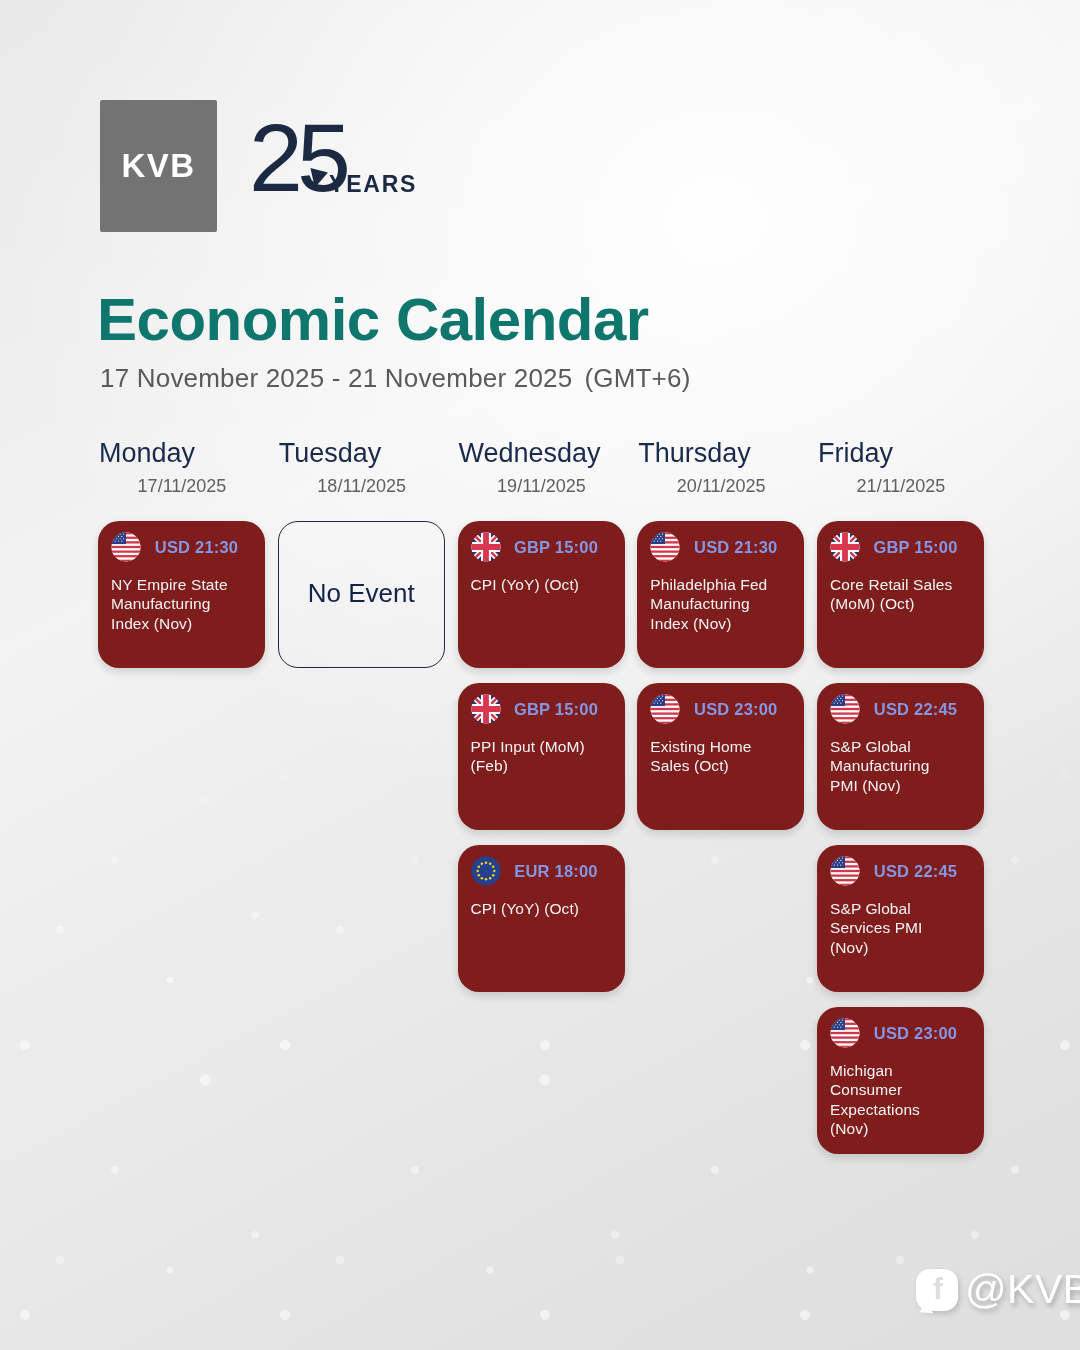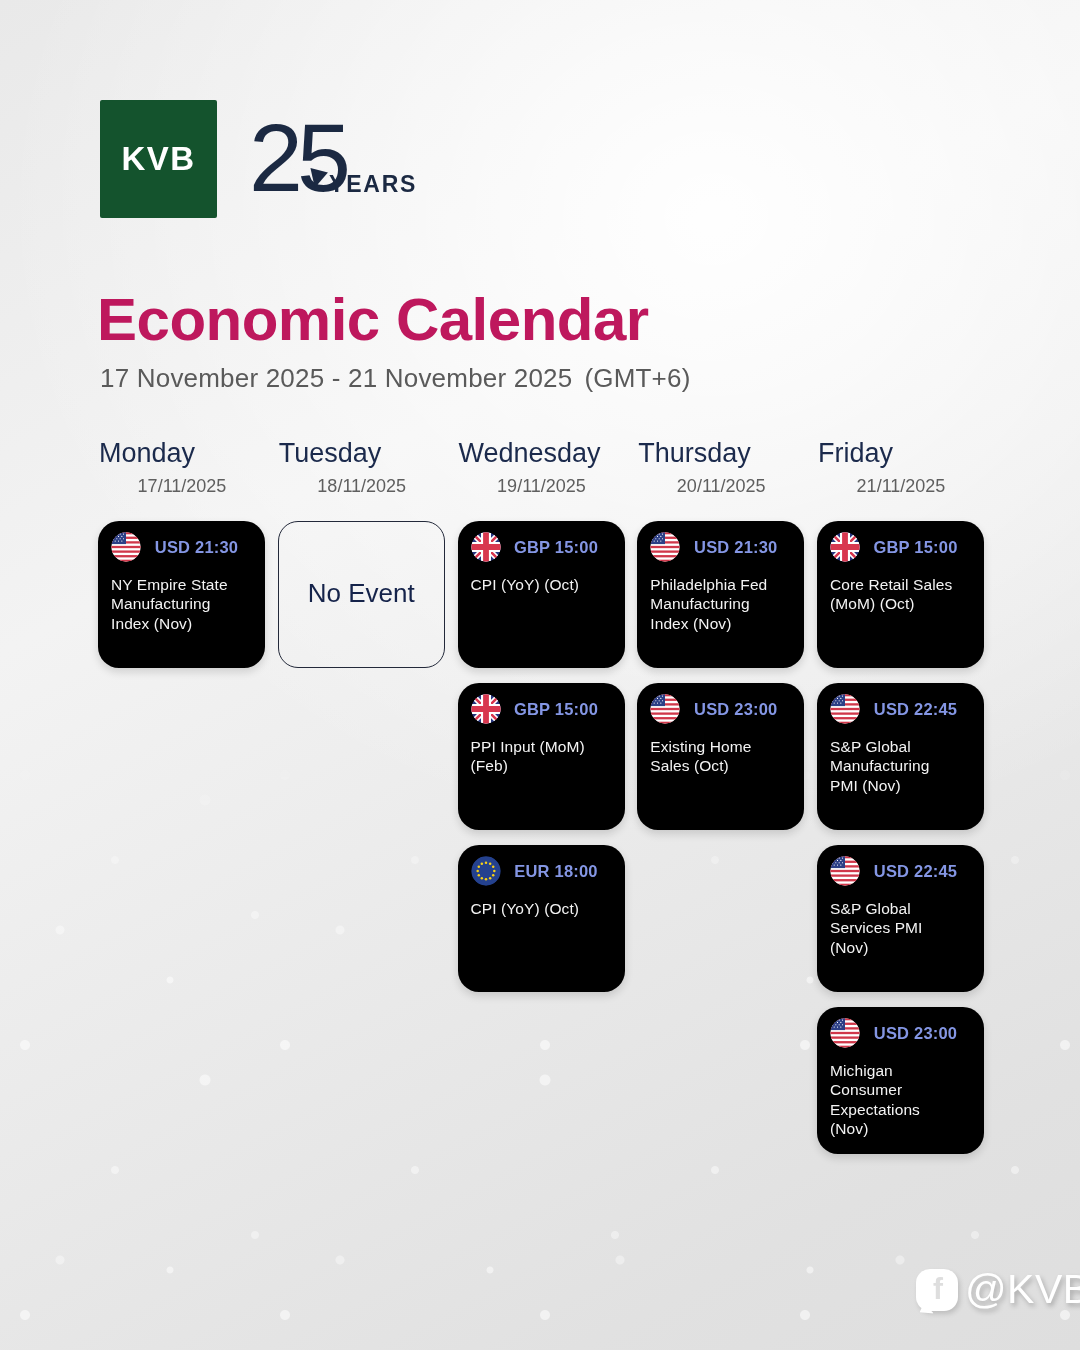--- a/index.html
+++ b/index.html
@@ -20,60 +20,60 @@
       radial-gradient(circle at 60px 190px, rgba(255,255,255,0.40) 0 4px,   transparent 5px),
       radial-gradient(circle at 170px 240px, rgba(255,255,255,0.50) 0 3px,  transparent 4px),
       radial-gradient(circle at 255px 175px, rgba(255,255,255,0.40) 0 3.5px, transparent 4.5px);
     background-size: 260px 270px, 300px 310px, 340px 280px, 280px 330px, 320px 290px, 360px 320px;
     -webkit-mask-image: linear-gradient(to bottom, transparent 0%, #000 30%);
     mask-image: linear-gradient(to bottom, transparent 0%, #000 30%);
   }
 
   
   .kvb-box {
-    position:absolute; left:100px; top:100px; width:117px; height:118px;
-    background:#14532d; color:#fff; display:flex; align-items:center; justify-content:center;
+    position:absolute; left:100px; top:100px; width:117px; height:132px;
+    background:#737373; color:#fff; display:flex; align-items:center; justify-content:center;
     font-size:33px; font-weight:700; letter-spacing:1.5px; border-radius:2px;
   }
   .anniv-num {
     position:absolute; left:249px; top:109px; font-size:97px; font-weight:400;
     letter-spacing:-6px; line-height:1; color:#1b2942;
   }
   .anniv-arrow {
     position:absolute; left:308px; top:170px; width:0; height:0;
     border-left:9px solid transparent; border-right:9px solid transparent;
     border-top:18px solid #1b2942; transform:rotate(14deg);
   }
   .anniv-years {
     position:absolute; left:329px; top:171px; font-size:23px; font-weight:700;
     letter-spacing:1.8px; color:#1b2942;
   }
 
   
   .page-title {
     position:absolute; left:97px; top:288px; margin:0;
-    font-size:60px; font-weight:700; color:#be185d; letter-spacing:-0.5px; line-height:1.05;
+    font-size:60px; font-weight:700; color:#0f766e; letter-spacing:-0.5px; line-height:1.05;
   }
   .page-subtitle {
     position:absolute; left:100px; top:363px; margin:0;
     font-size:26px; color:#5a5a5a; letter-spacing:0.2px;
   }
   .page-subtitle .tz { margin-left:12px; }
 
   
   .calendar {
     position:absolute; left:98px; top:438px; width:886px;
     display:grid; grid-template-columns:repeat(5, 167px); column-gap:12.75px;
   }
   .day-name { margin:0 0 7px 1px; font-size:27px; font-weight:400; color:#1b2a4c; line-height:1.15; }
   .day-date { margin:0 0 24px 1px; font-size:18px; color:#5f5f5f;text-align:center; }
   .stack { display:flex; flex-direction:column; gap:15px; }
 
   .card {
-    width:167px; min-height:147px; background:#000000; border-radius:21px;
+    width:167px; min-height:147px; background:#7f1d1d; border-radius:21px;
     padding:11px 13px 13px; box-shadow:0 4px 9px rgba(0,0,0,0.14);
   }
   .card-head { display:flex; align-items:center; }
   .flag { width:30px; height:30px; flex:0 0 30px; border-radius:50%; }
   .time { flex:1; text-align:center; font-size:16.5px; font-weight:700; color:#8496e4; letter-spacing:0.2px; }
   .card-title {
     margin-top:13px; font-size:15.5px; line-height:19.4px; color:#f3f3f3;
     white-space:pre-line; letter-spacing:0.1px;
   }
   .no-event {

